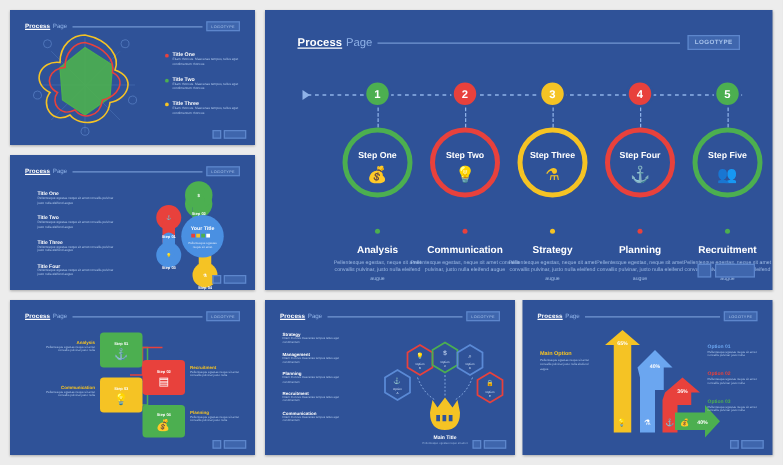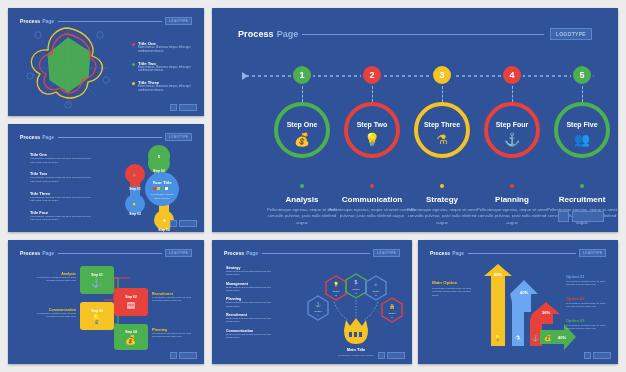--- a/index.html
+++ b/index.html
@@ -1,22 +1,22 @@
 <!DOCTYPE html>
 <html><head>
 <meta charset="utf-8">
 <style>
   html,body{margin:0;padding:0;background:#e8e8e8;}
   body{width:626px;height:372px;overflow:hidden;font-family:"Liberation Sans",sans-serif;}
   .stage{position:relative;width:626px;height:372px;background:#ececec;}
   .slide{position:absolute;background:#2f5298;box-sizing:border-box;
          box-shadow:0 1px 2px rgba(0,0,0,.28);overflow:hidden;}
   .hdr{position:absolute;display:flex;align-items:center;}
-  .hdr .t1{color:#ffffff;font-weight:bold;letter-spacing:.1px;}
-  .hdr .t2{color:#8fb2e8;font-weight:bold;}
+  .hdr .t1{color:#ffffff;font-weight:bold;letter-spacing:.1px;text-decoration:underline;}
+  .hdr .t2{color:#8fb2e8;font-weight:normal;}
   .hdr .rule{flex:1;height:1px;background:#7fa3dd;margin-left:4px;opacity:.85;}
   .logobadge{background:#3f66ad;color:#a8c4ec;text-align:center;
              border:1px solid #5d86cc;letter-spacing:.3px;}
   .foot{position:absolute;display:flex;align-items:center;gap:2px;}
   .foot .sq{background:#3f66ad;border:1px solid #5d86cc;}
   .foot .bar{background:#3f66ad;border:1px solid #5d86cc;}
   .ttl{color:#fff;font-weight:bold;}
   .body{color:#a9c3e9;line-height:1.45;}
   .dot{border-radius:50%;display:inline-block;}
   .ring{border-radius:50%;box-sizing:border-box;position:absolute;}

